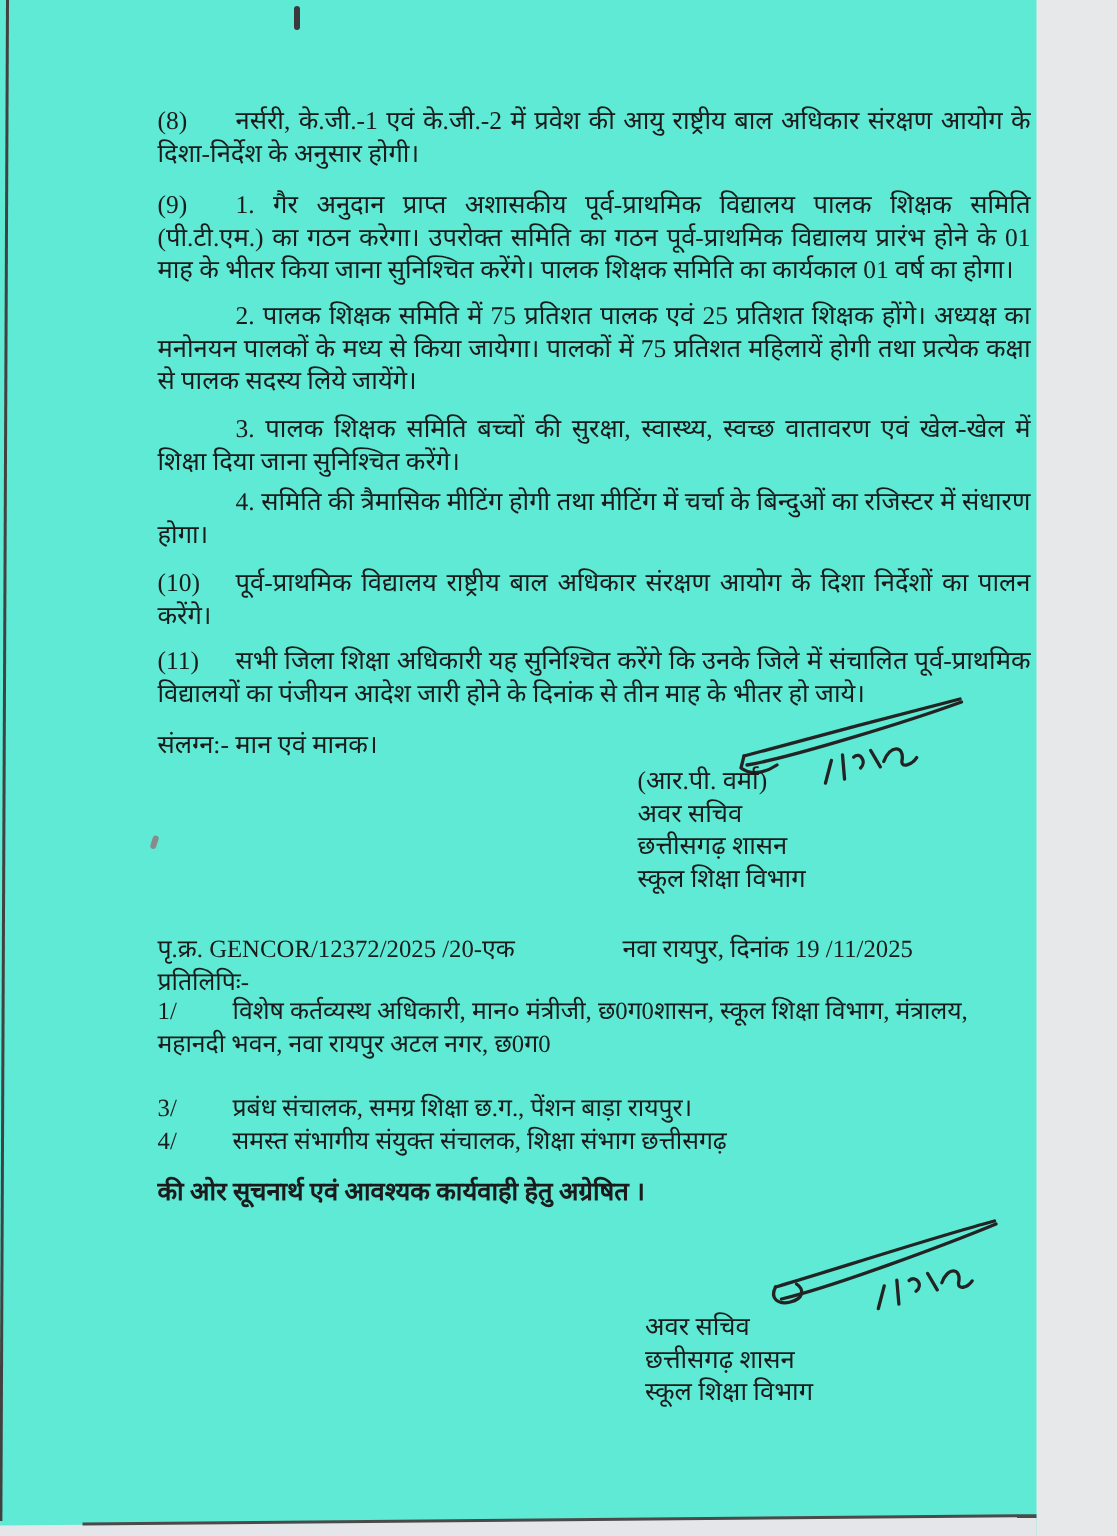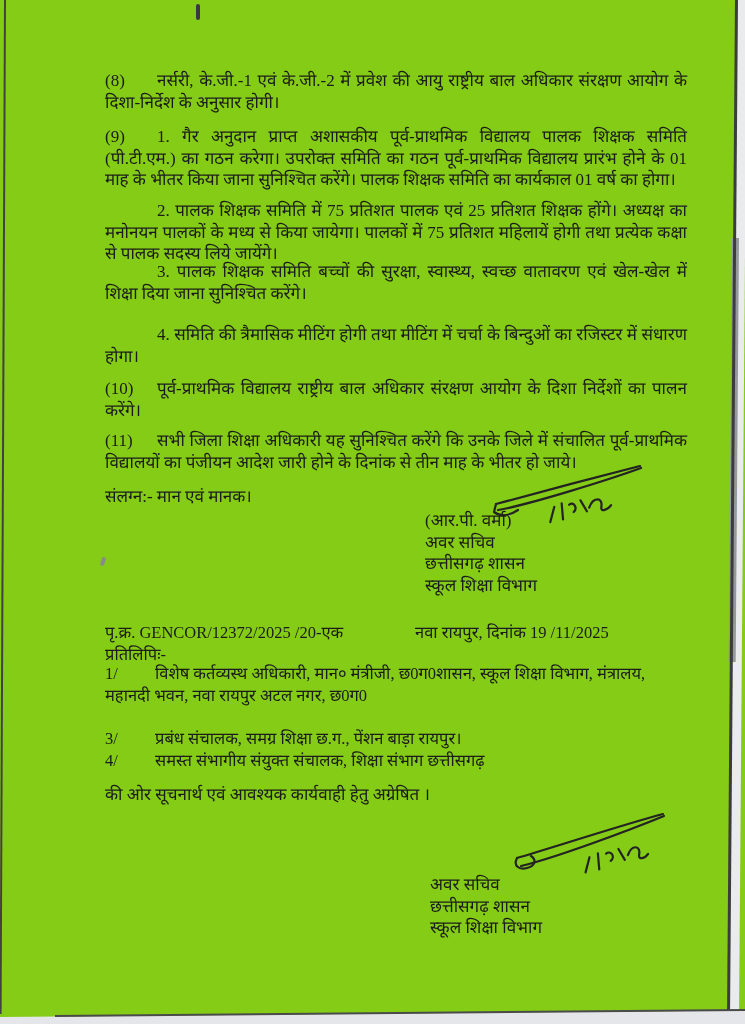--- a/index.html
+++ b/index.html
@@ -3,42 +3,42 @@
 <meta charset="utf-8">
 <style>
   html,body{margin:0;padding:0;}
   body{
     width:745px;height:1024px;
     background:#e6e8ea;
     font-family:"Liberation Serif","DejaVu Serif",serif;
     overflow:hidden;
   }
   #page{
-    position:relative;width:745px;height:1024px;
-    background:#84cc16;overflow:hidden;
+    position:relative;width:691px;height:1024px;
+    background:#5eead4;overflow:hidden;
     color:#191919;
   }
   .para{
     position:absolute;left:105px;width:582px;
     font-size:17px;line-height:21.5px;
     text-align:justify;color:#1b1b1b;
   }
   .num{display:inline-block;width:52px;}
   .indent{text-indent:52px;}
   .attach{position:absolute;left:105px;font-size:17px;color:#1b1b1b;text-align:center;}
   .sigblock{position:absolute;text-align:left;font-size:17px;line-height:21.5px;color:#1b1b1b;}
   .refrow{position:absolute;left:105px;top:620px;width:600px;font-size:16.5px;color:#1b1b1b;}
   .refrow .date{position:absolute;left:310px;top:0;font-family:Liberation Serif, serif;}
   .copylabel{position:absolute;left:105px;top:642px;font-size:16.5px;color:#1b1b1b;}
   .copy{
     position:absolute;left:105px;width:582px;
     font-size:16.5px;line-height:21.5px;color:#1b1b1b;
   }
   .copy .num{width:50px;}
-  .forward{position:absolute;left:105px;top:782px;font-size:17px;color:#1b1b1b;}
+  .forward{position:absolute;left:105px;top:782px;font-size:17px;color:#1b1b1b;font-weight:bold;}
   
   .edge{position:absolute;background:#414141;}
   #edge-left{left:4px;top:0;width:2px;height:1014px;transform:rotate(0.25deg);transform-origin:top left;}
   #edge-right{left:735px;top:0;width:2.5px;height:1016px;transform:rotate(0.45deg);transform-origin:top left;background:#3c3c3c;}
   #edge-right-shadow{position:absolute;left:732px;top:238px;width:6.5px;height:424px;background:#95989c;transform:rotate(0.45deg);transform-origin:top left;}
   #edge-right-outside{position:absolute;left:737px;top:0;width:10px;height:1024px;background:#e9ebed;transform:rotate(0.45deg);transform-origin:top left;}
   #edge-bottom-line{position:absolute;left:55px;top:1015px;width:700px;height:2px;background:#4a4a4a;transform:rotate(-0.5deg);transform-origin:left center;}
   #edge-bottom-outside{position:absolute;left:-5px;top:1017px;width:765px;height:20px;background:#e4e6e9;transform:rotate(-0.5deg);transform-origin:left center;}
   #artifact-top{position:absolute;left:196px;top:4px;width:3.5px;height:16px;background:#3a3a3e;border-radius:2px;}
   #artifact-left{position:absolute;left:101px;top:557px;width:4px;height:9px;background:#8a8a8a;border-radius:2px;transform:rotate(18deg);}
@@ -49,21 +49,21 @@
 <body>
 
 <div id="page">
 
   <div class="para" style="top:70px"><span class="num">(8)</span><span>नर्सरी, के.जी.-1 एवं के.जी.-2 में प्रवेश की आयु राष्ट्रीय बाल अधिकार संरक्षण आयोग के दिशा-निर्देश के अनुसार होगी।</span></div>
 
   <div class="para" style="top:126px"><span class="num">(9)</span><span>1. गैर अनुदान प्राप्त अशासकीय पूर्व-प्राथमिक विद्यालय पालक शिक्षक समिति (पी.टी.एम.) का गठन करेगा। उपरोक्त समिति का गठन पूर्व-प्राथमिक विद्यालय प्रारंभ होने के 01 माह के भीतर किया जाना सुनिश्चित करेंगे। पालक शिक्षक समिति का कार्यकाल 01 वर्ष का होगा।</span></div>
 
   <div class="para indent" style="top:200px"><span>2. पालक शिक्षक समिति में 75 प्रतिशत पालक एवं 25 प्रतिशत शिक्षक होंगे। अध्यक्ष का मनोनयन पालकों के मध्य से किया जायेगा। पालकों में 75 प्रतिशत महिलायें होगी तथा प्रत्येक कक्षा से पालक सदस्य लिये जायेंगे।</span></div>
 
-  <div class="para indent" style="top:261px"><span>3. पालक शिक्षक समिति बच्चों की सुरक्षा, स्वास्थ्य, स्वच्छ वातावरण एवं खेल-खेल में शिक्षा दिया जाना सुनिश्चित करेंगे।</span></div>
+  <div class="para indent" style="top:275px"><span>3. पालक शिक्षक समिति बच्चों की सुरक्षा, स्वास्थ्य, स्वच्छ वातावरण एवं खेल-खेल में शिक्षा दिया जाना सुनिश्चित करेंगे।</span></div>
 
   <div class="para indent" style="top:324px"><span>4. समिति की त्रैमासिक मीटिंग होगी तथा मीटिंग में चर्चा के बिन्दुओं का रजिस्टर में संधारण होगा।</span></div>
 
   <div class="para" style="top:378px"><span class="num">(10)</span><span>पूर्व-प्राथमिक विद्यालय राष्ट्रीय बाल अधिकार संरक्षण आयोग के दिशा निर्देशों का पालन करेंगे।</span></div>
 
   <div class="para" style="top:430px"><span class="num">(11)</span><span>सभी जिला शिक्षा अधिकारी यह सुनिश्चित करेंगे कि उनके जिले में संचालित पूर्व-प्राथमिक विद्यालयों का पंजीयन आदेश जारी होने के दिनांक से तीन माह के भीतर हो जाये।</span></div>
 
   <div class="attach" style="top:484px">संलग्न:- मान एवं मानक।</div>
 
   <svg class="sig" style="left:488px;top:458px" width="182" height="66" viewBox="0 0 182 66">

